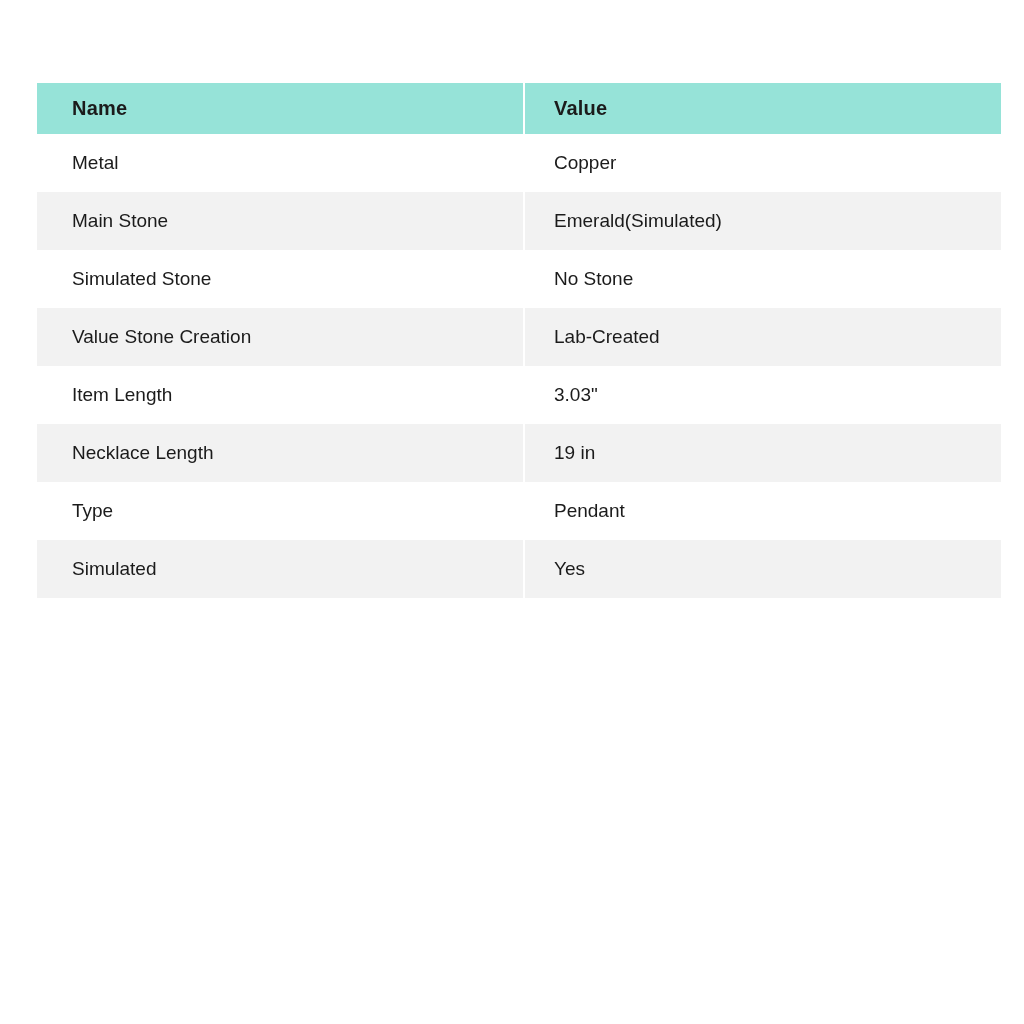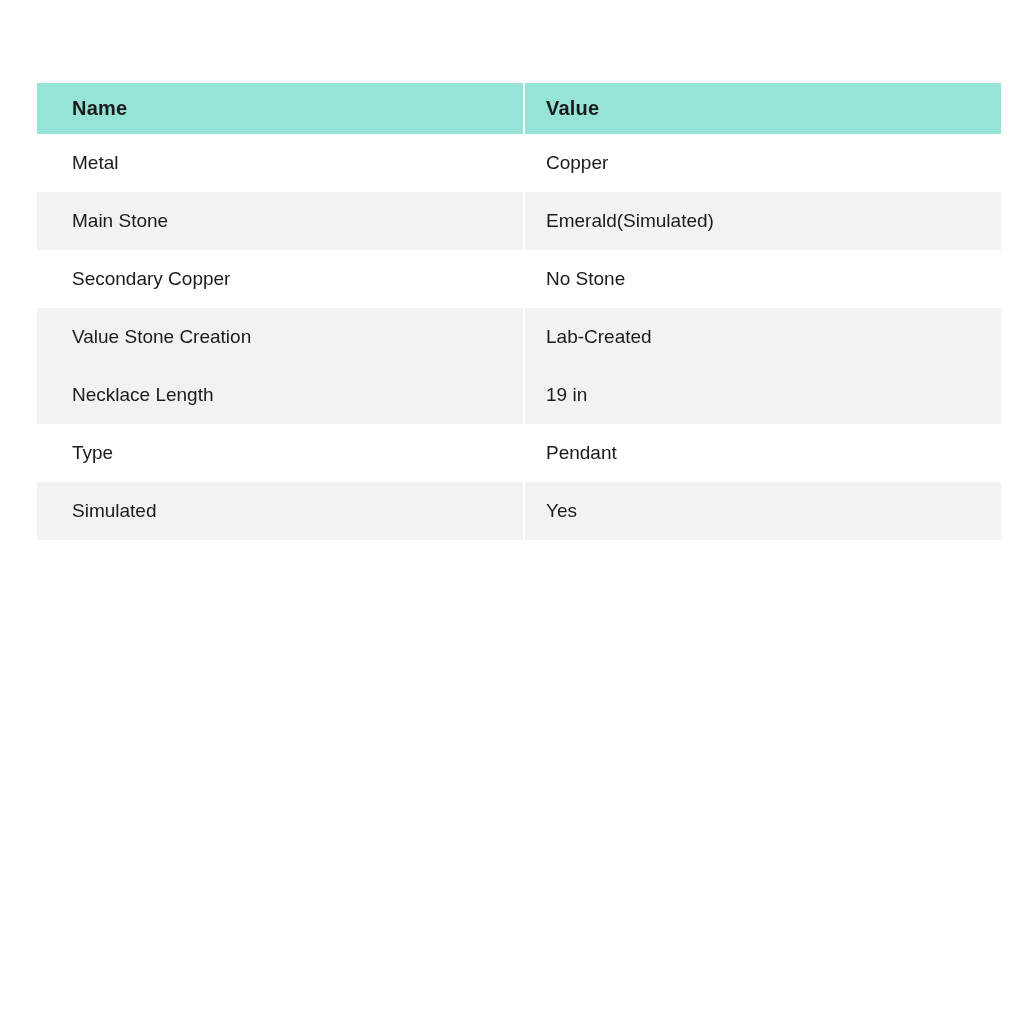--- a/index.html
+++ b/index.html
@@ -39,21 +39,21 @@
   }
 
   .name-cell {
     width: 486px;
     padding-left: 35px;
     margin-right: 2px;   
   }
 
   .value-cell {
     flex: 1;
-    padding-left: 21px;
+    padding-left: 29px;
   }
 
   .header-row {
     height: 51px;
   }
 
   .header-row .cell {
     background: var(--header-bg, #96e3d8);
     font-size: 20px;
     font-weight: 700;
@@ -91,29 +91,33 @@
     <div class="cell name-cell">Metal</div>
     <div class="cell value-cell">Copper</div>
   </div>
 
   <div class="row body-row even">
     <div class="cell name-cell">Main Stone</div>
     <div class="cell value-cell">Emerald(Simulated)</div>
   </div>
 
   <div class="row body-row odd">
-    <div class="cell name-cell">Secondary Copper</div>
+    <div class="cell name-cell">Simulated Stone</div>
     <div class="cell value-cell">No Stone</div>
   </div>
 
   <div class="row body-row even">
     <div class="cell name-cell">Value Stone Creation</div>
     <div class="cell value-cell">Lab-Created</div>
   </div>
 
+  <div class="row body-row odd">
+    <div class="cell name-cell">Item Length</div>
+    <div class="cell value-cell">3.03"</div>
+  </div>
 
   <div class="row body-row even">
     <div class="cell name-cell">Necklace Length</div>
     <div class="cell value-cell">19 in</div>
   </div>
 
   <div class="row body-row odd">
     <div class="cell name-cell">Type</div>
     <div class="cell value-cell">Pendant</div>
   </div>

